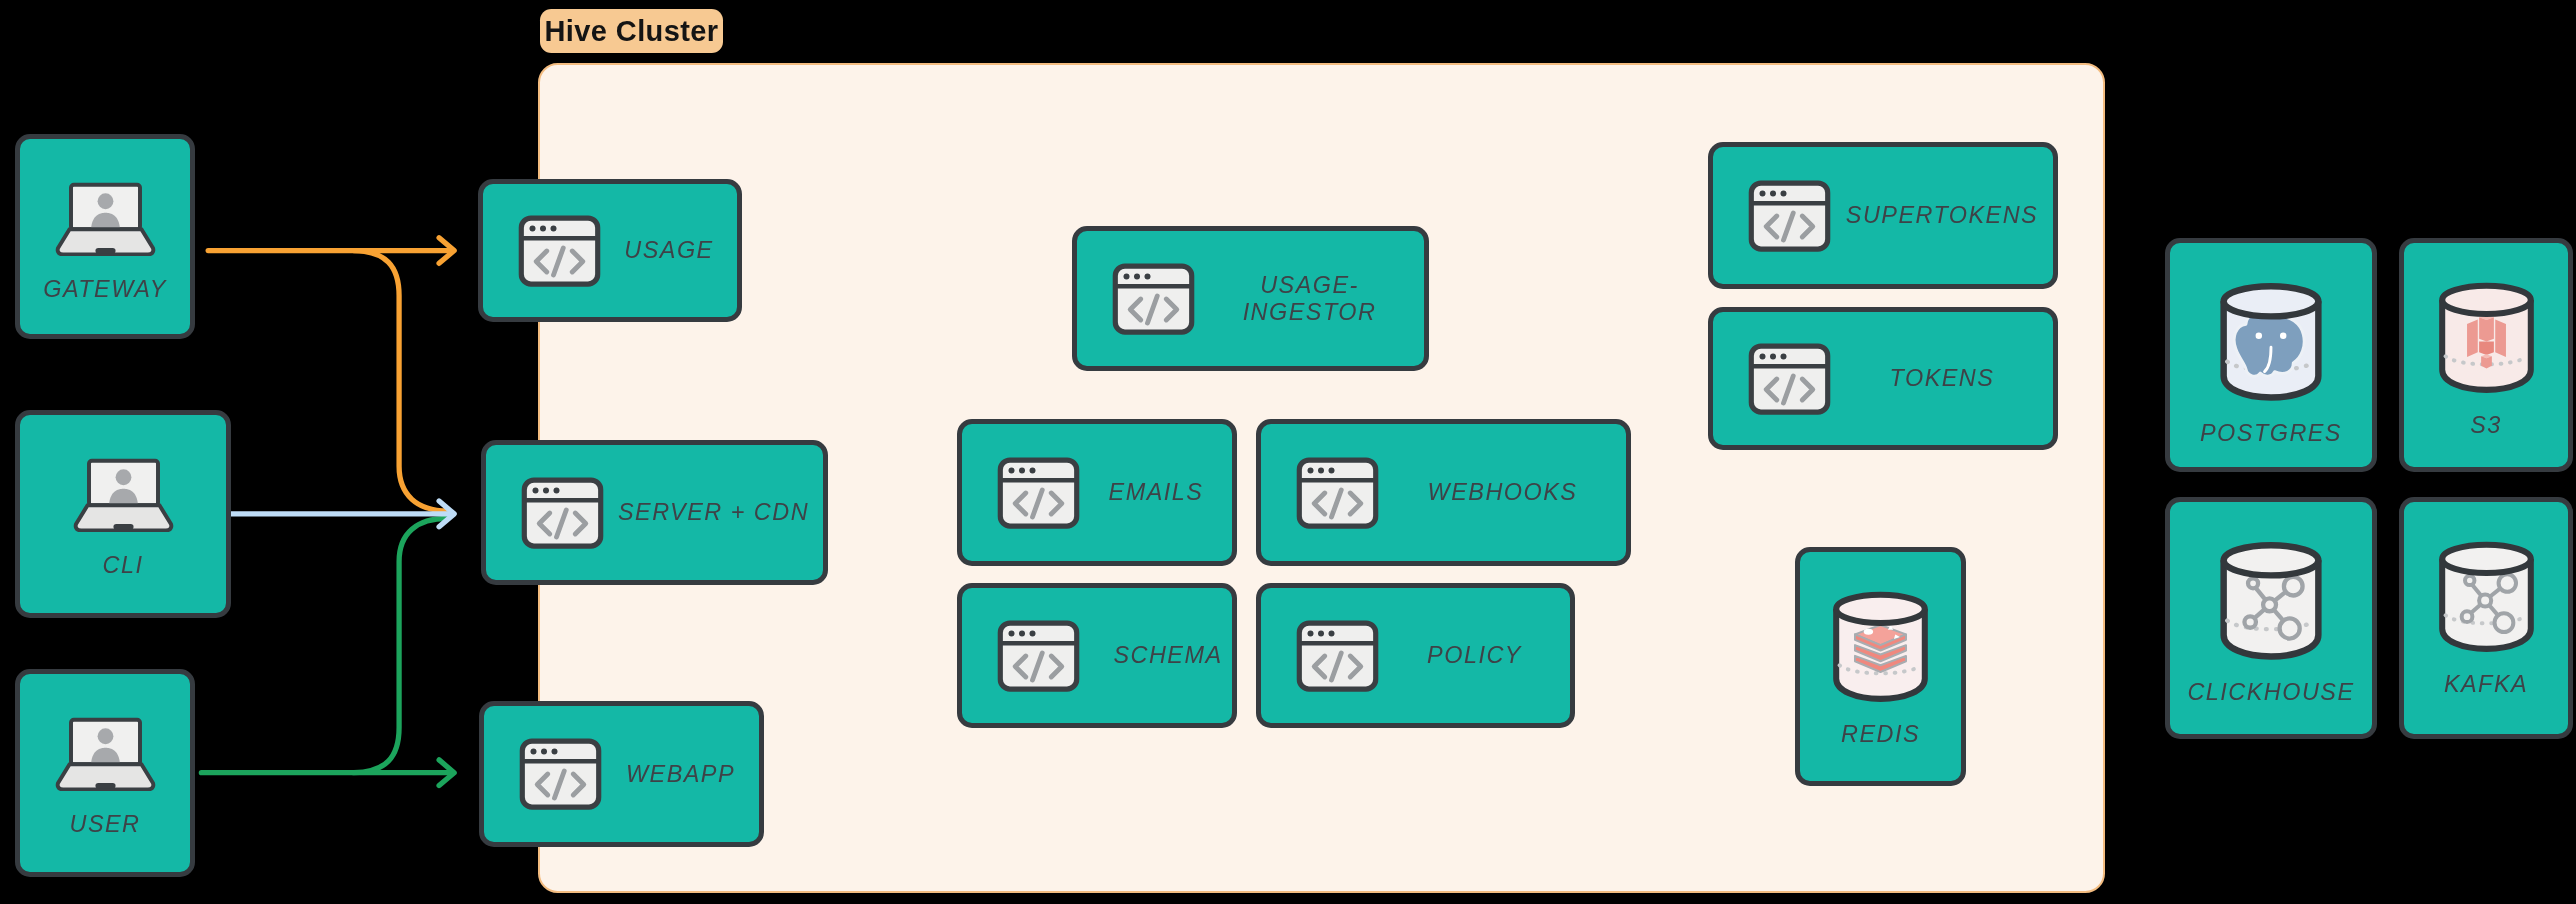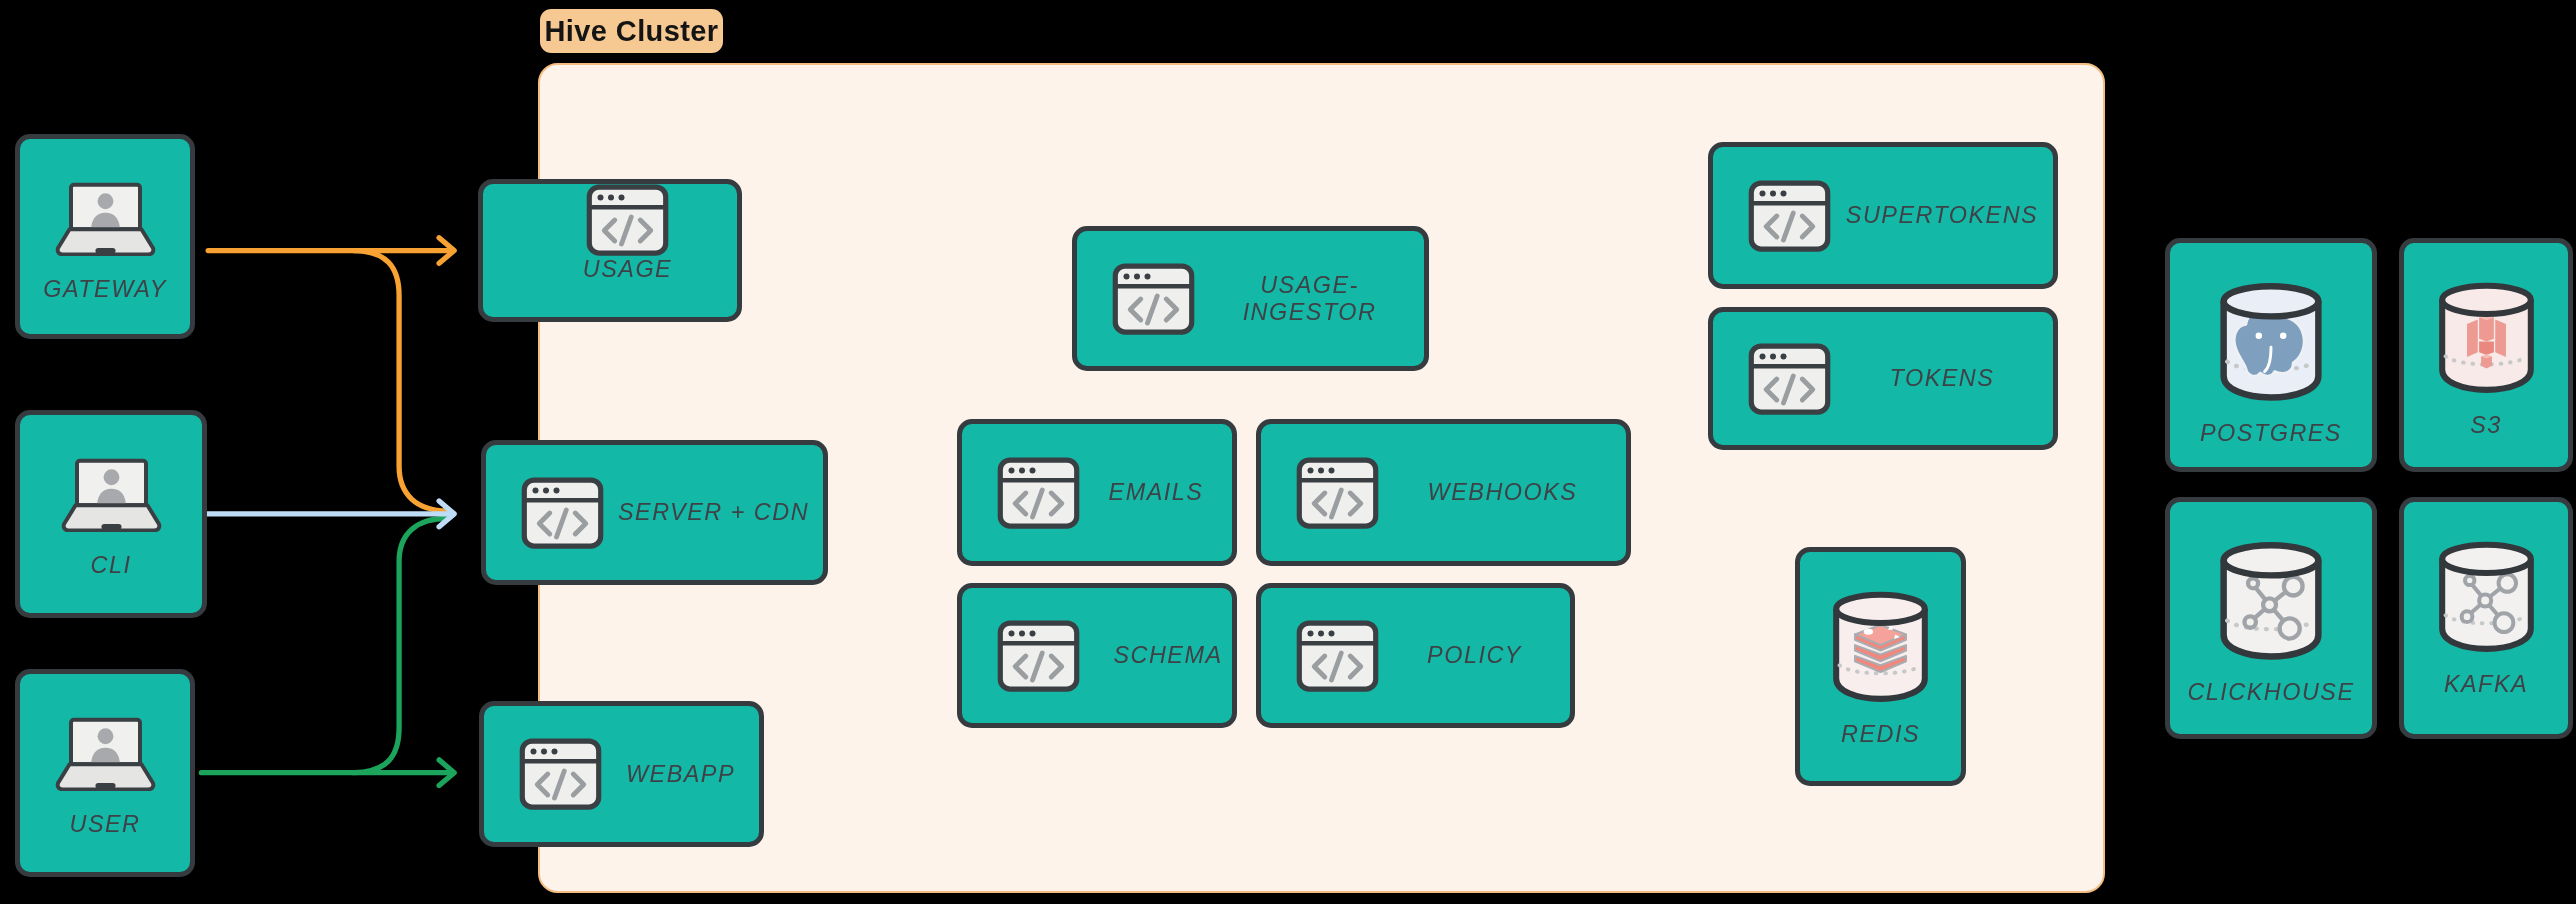--- a/index.html
+++ b/index.html
@@ -141,38 +141,38 @@
   </svg>
 
   <div class="node stack actor" style="left:15px;top:134px;width:180px;height:205px;">
     <span class="actor-icon">
         <svg viewBox="0 0 152 99" width="115" height="75">
           <use href="#sym-laptop"></use>
         </svg>
       </span>
     <span class="svc-label">GATEWAY</span>
   </div>
-  <div class="node stack actor" style="left:15px;top:410px;width:192px;height:208px;">
+  <div class="node stack actor" style="left:15px;top:410px;width:216px;height:208px;">
     <span class="actor-icon">
         <svg viewBox="0 0 152 99" width="115" height="75">
           <use href="#sym-laptop"></use>
         </svg>
       </span>
     <span class="svc-label">CLI</span>
   </div>
   <div class="node stack actor" style="left:15px;top:669px;width:180px;height:208px;">
     <span class="actor-icon">
         <svg viewBox="0 0 152 99" width="115" height="75">
           <use href="#sym-laptop"></use>
         </svg>
       </span>
     <span class="svc-label">USER</span>
   </div>
 
-  <div class="node service" style="left:478px;top:179px;width:264px;height:143px;flex-direction:column;">
+  <div class="node service" style="left:478px;top:179px;width:264px;height:143px;">
     <span class="svc-icon">
         <svg viewBox="0 0 110 96" width="83" height="72">
           <use href="#sym-code"></use>
         </svg>
       </span>
     <span class="svc-label">USAGE</span>
   </div>
   <div class="node service" style="left:481px;top:440px;width:347px;height:145px;">
     <span class="svc-icon">
         <svg viewBox="0 0 110 96" width="83" height="72">

